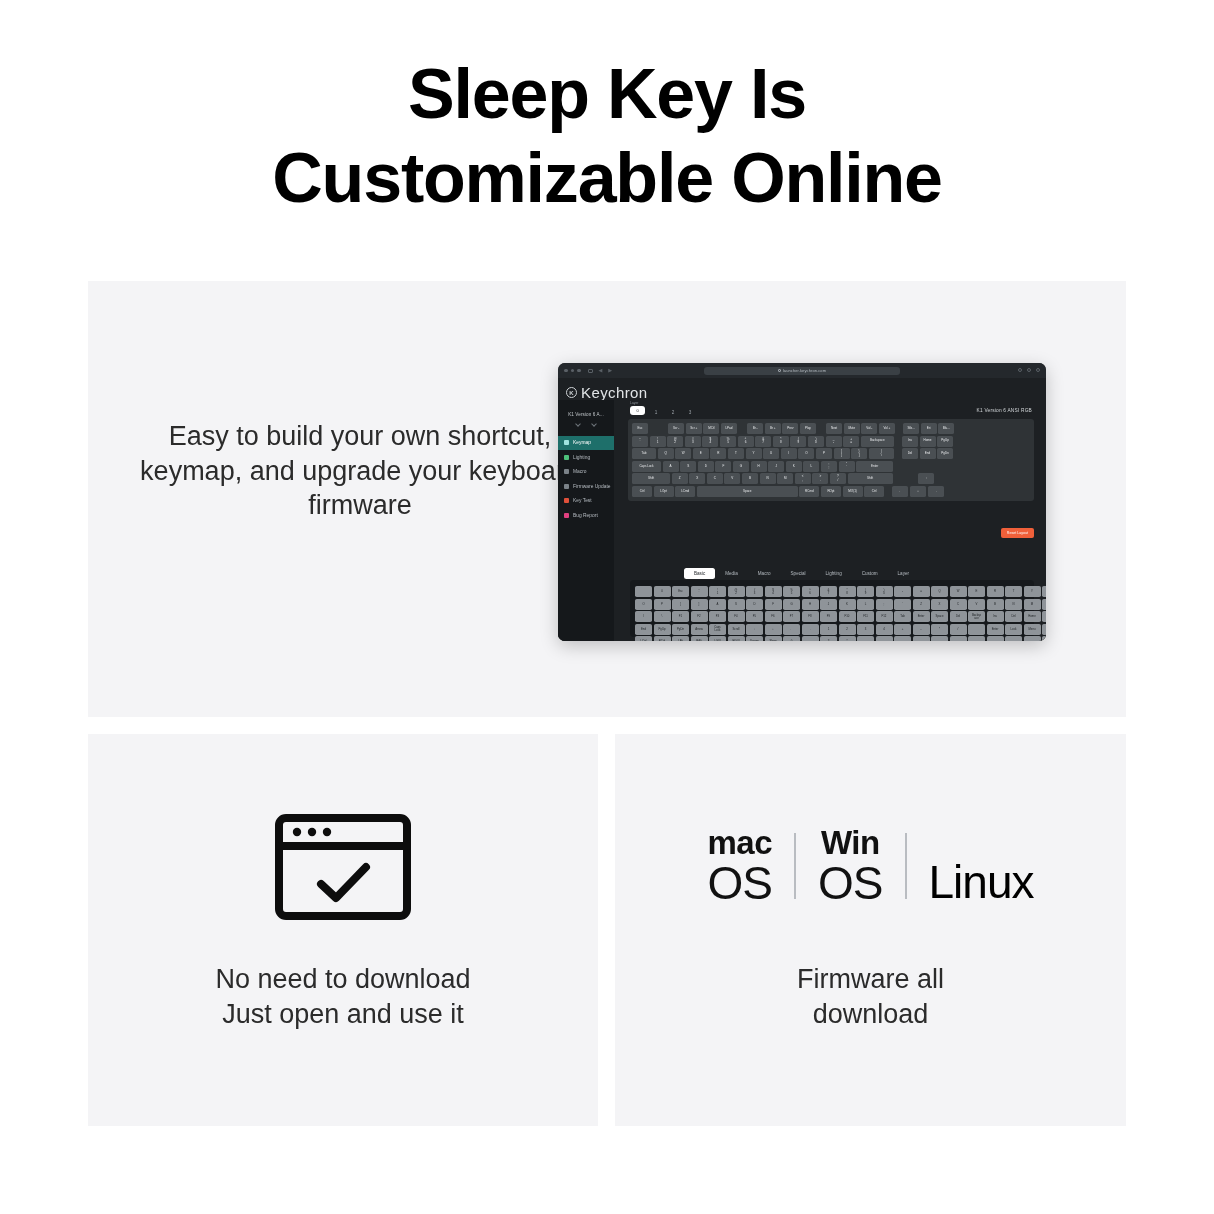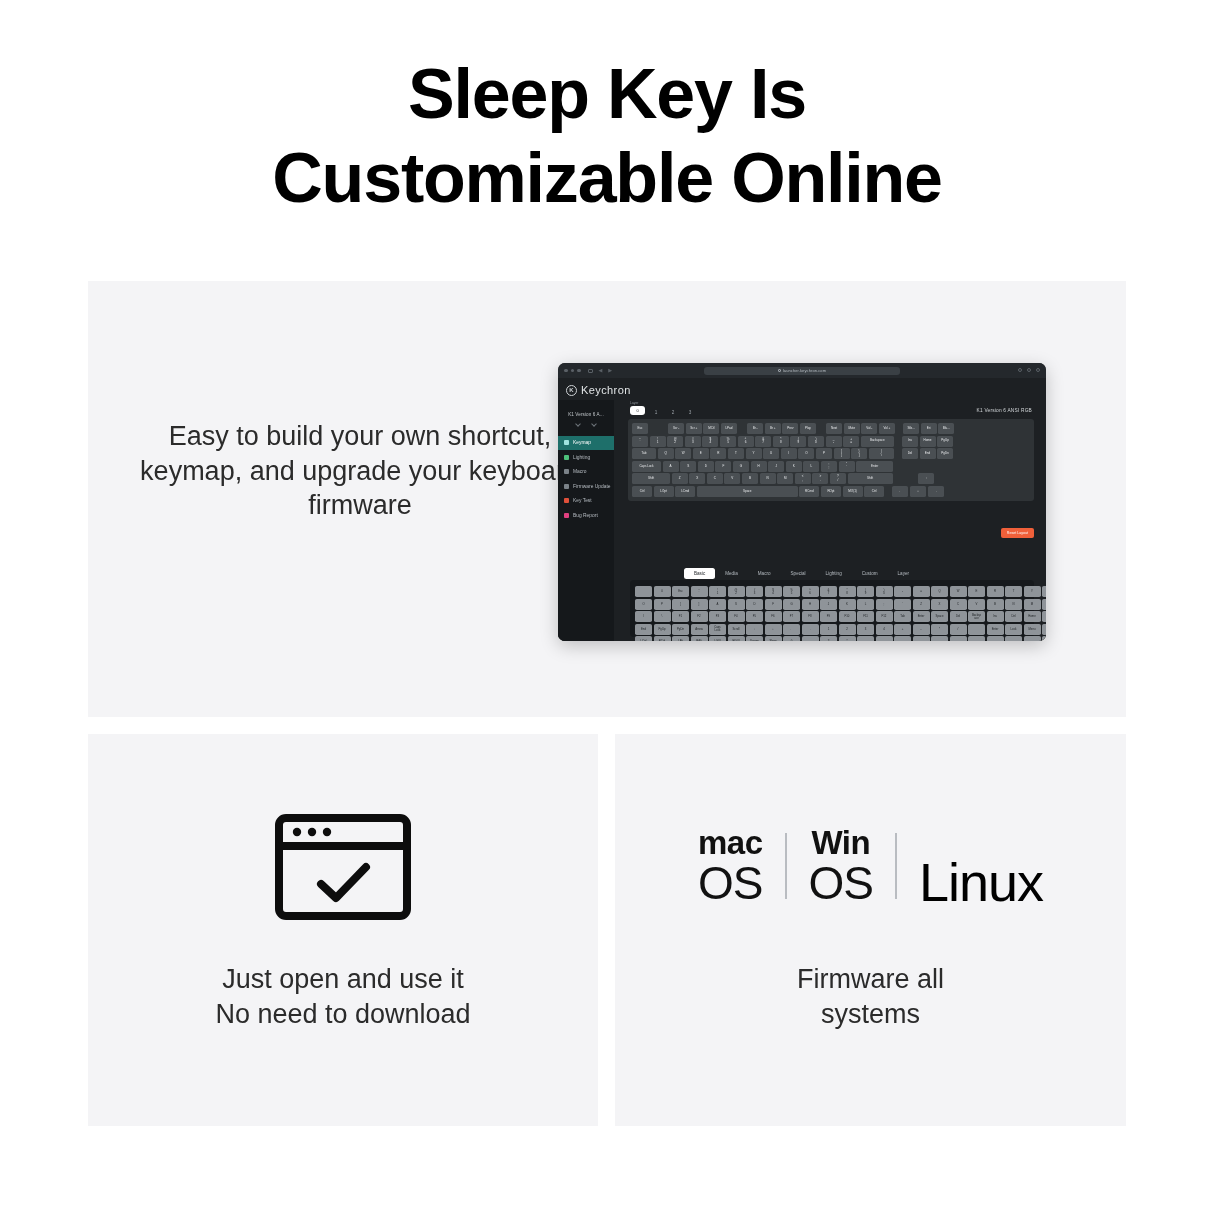--- a/index.html
+++ b/index.html
@@ -71,21 +71,21 @@
   .app-body { position:absolute; left:0; top:15px; right:0; bottom:0; background:#1d2023; }
 
   .brand {
     position:absolute; left:8px; top:6px; display:flex; align-items:center; gap:4px;
   }
   .brand-mark {
     width:11px;height:11px;border:1.1px solid #cfd3d6;border-radius:50%;
     display:flex;align-items:center;justify-content:center;
     font-size:6px;color:#cfd3d6;font-weight:700;
   }
-  .brand-name { font-size:11px; color:#e2e5e7; letter-spacing:.4px; }
+  .brand-name { font-size:15px; color:#e2e5e7; letter-spacing:.4px; }
 
   .sidebar {
     position:absolute; left:0; top:22px; width:56px; bottom:0;
     background:#15181b; padding-top:5px;
   }
   .device-box {
     margin:2px 5px 6px 5px; padding:5px 2px 4px;
     text-align:center;
   }
   .device-name { font-size:4.6px; color:#c3c8cc; letter-spacing:.1px; }
@@ -164,21 +164,21 @@
     position:absolute; left:0; right:0; top:228px;
     text-align:center; font-size:27px; line-height:34.5px; color:#2b2b2b;
   }
   .os-row {
     position:absolute; left:0; right:0; top:92px;
     display:flex; align-items:center; justify-content:center; gap:22px;
   }
   .os-item { text-align:center; color:#111; }
   .os-top { font-size:33px; line-height:34px; font-weight:700; letter-spacing:-.5px;}
   .os-bot { font-size:46px; line-height:46px; font-weight:500; letter-spacing:-1px;}
-  .os-linux { font-size:54px; line-height:46px; font-weight:500; letter-spacing:-1px; align-self:flex-end; padding-bottom:1px;}
+  .os-linux { font-size:46px; line-height:46px; font-weight:500; letter-spacing:-1px; align-self:flex-end; padding-bottom:1px;}
   .os-divider { width:2px; height:66px; background:#b9bcc1; }
 </style>
 </head>
 <body>
 
 <div class="page">
 
   <h1 class="headline">
     <span>Sleep Key Is</span>
     <span>Customizable Online</span>
@@ -565,38 +565,38 @@
       <svg width="140" height="110" viewBox="0 0 140 110" fill="none" stroke="#0d0d0d" stroke-width="8" stroke-linecap="round" stroke-linejoin="round">
         <rect x="6" y="6" width="128" height="98" rx="7"></rect>
         <line x1="6" y1="34" x2="134" y2="34"></line>
         <circle cx="24" cy="20" r="4.2" fill="#0d0d0d" stroke="none"></circle>
         <circle cx="39" cy="20" r="4.2" fill="#0d0d0d" stroke="none"></circle>
         <circle cx="54" cy="20" r="4.2" fill="#0d0d0d" stroke="none"></circle>
         <polyline points="48,72 63,86 93,55"></polyline>
       </svg>
     </span>
     <div class="card-caption">
+      <div>No need to download</div>
       <div>Just open and use it</div>
-      <div>No need to download</div>
     </div>
   </div>
 
   <div class="card" id="card-bottom-right">
     <div class="os-row">
       <div class="os-item">
         <div class="os-top">mac</div>
         <div class="os-bot">OS</div>
       </div>
       <div class="os-divider"></div>
       <div class="os-item">
         <div class="os-top">Win</div>
         <div class="os-bot">OS</div>
       </div>
       <div class="os-divider"></div>
       <div class="os-linux">Linux</div>
     </div>
     <div class="card-caption">
       <div>Firmware all</div>
-      <div>systems</div>
+      <div>download</div>
     </div>
   </div>
 
 </div>
 
 </body></html>

